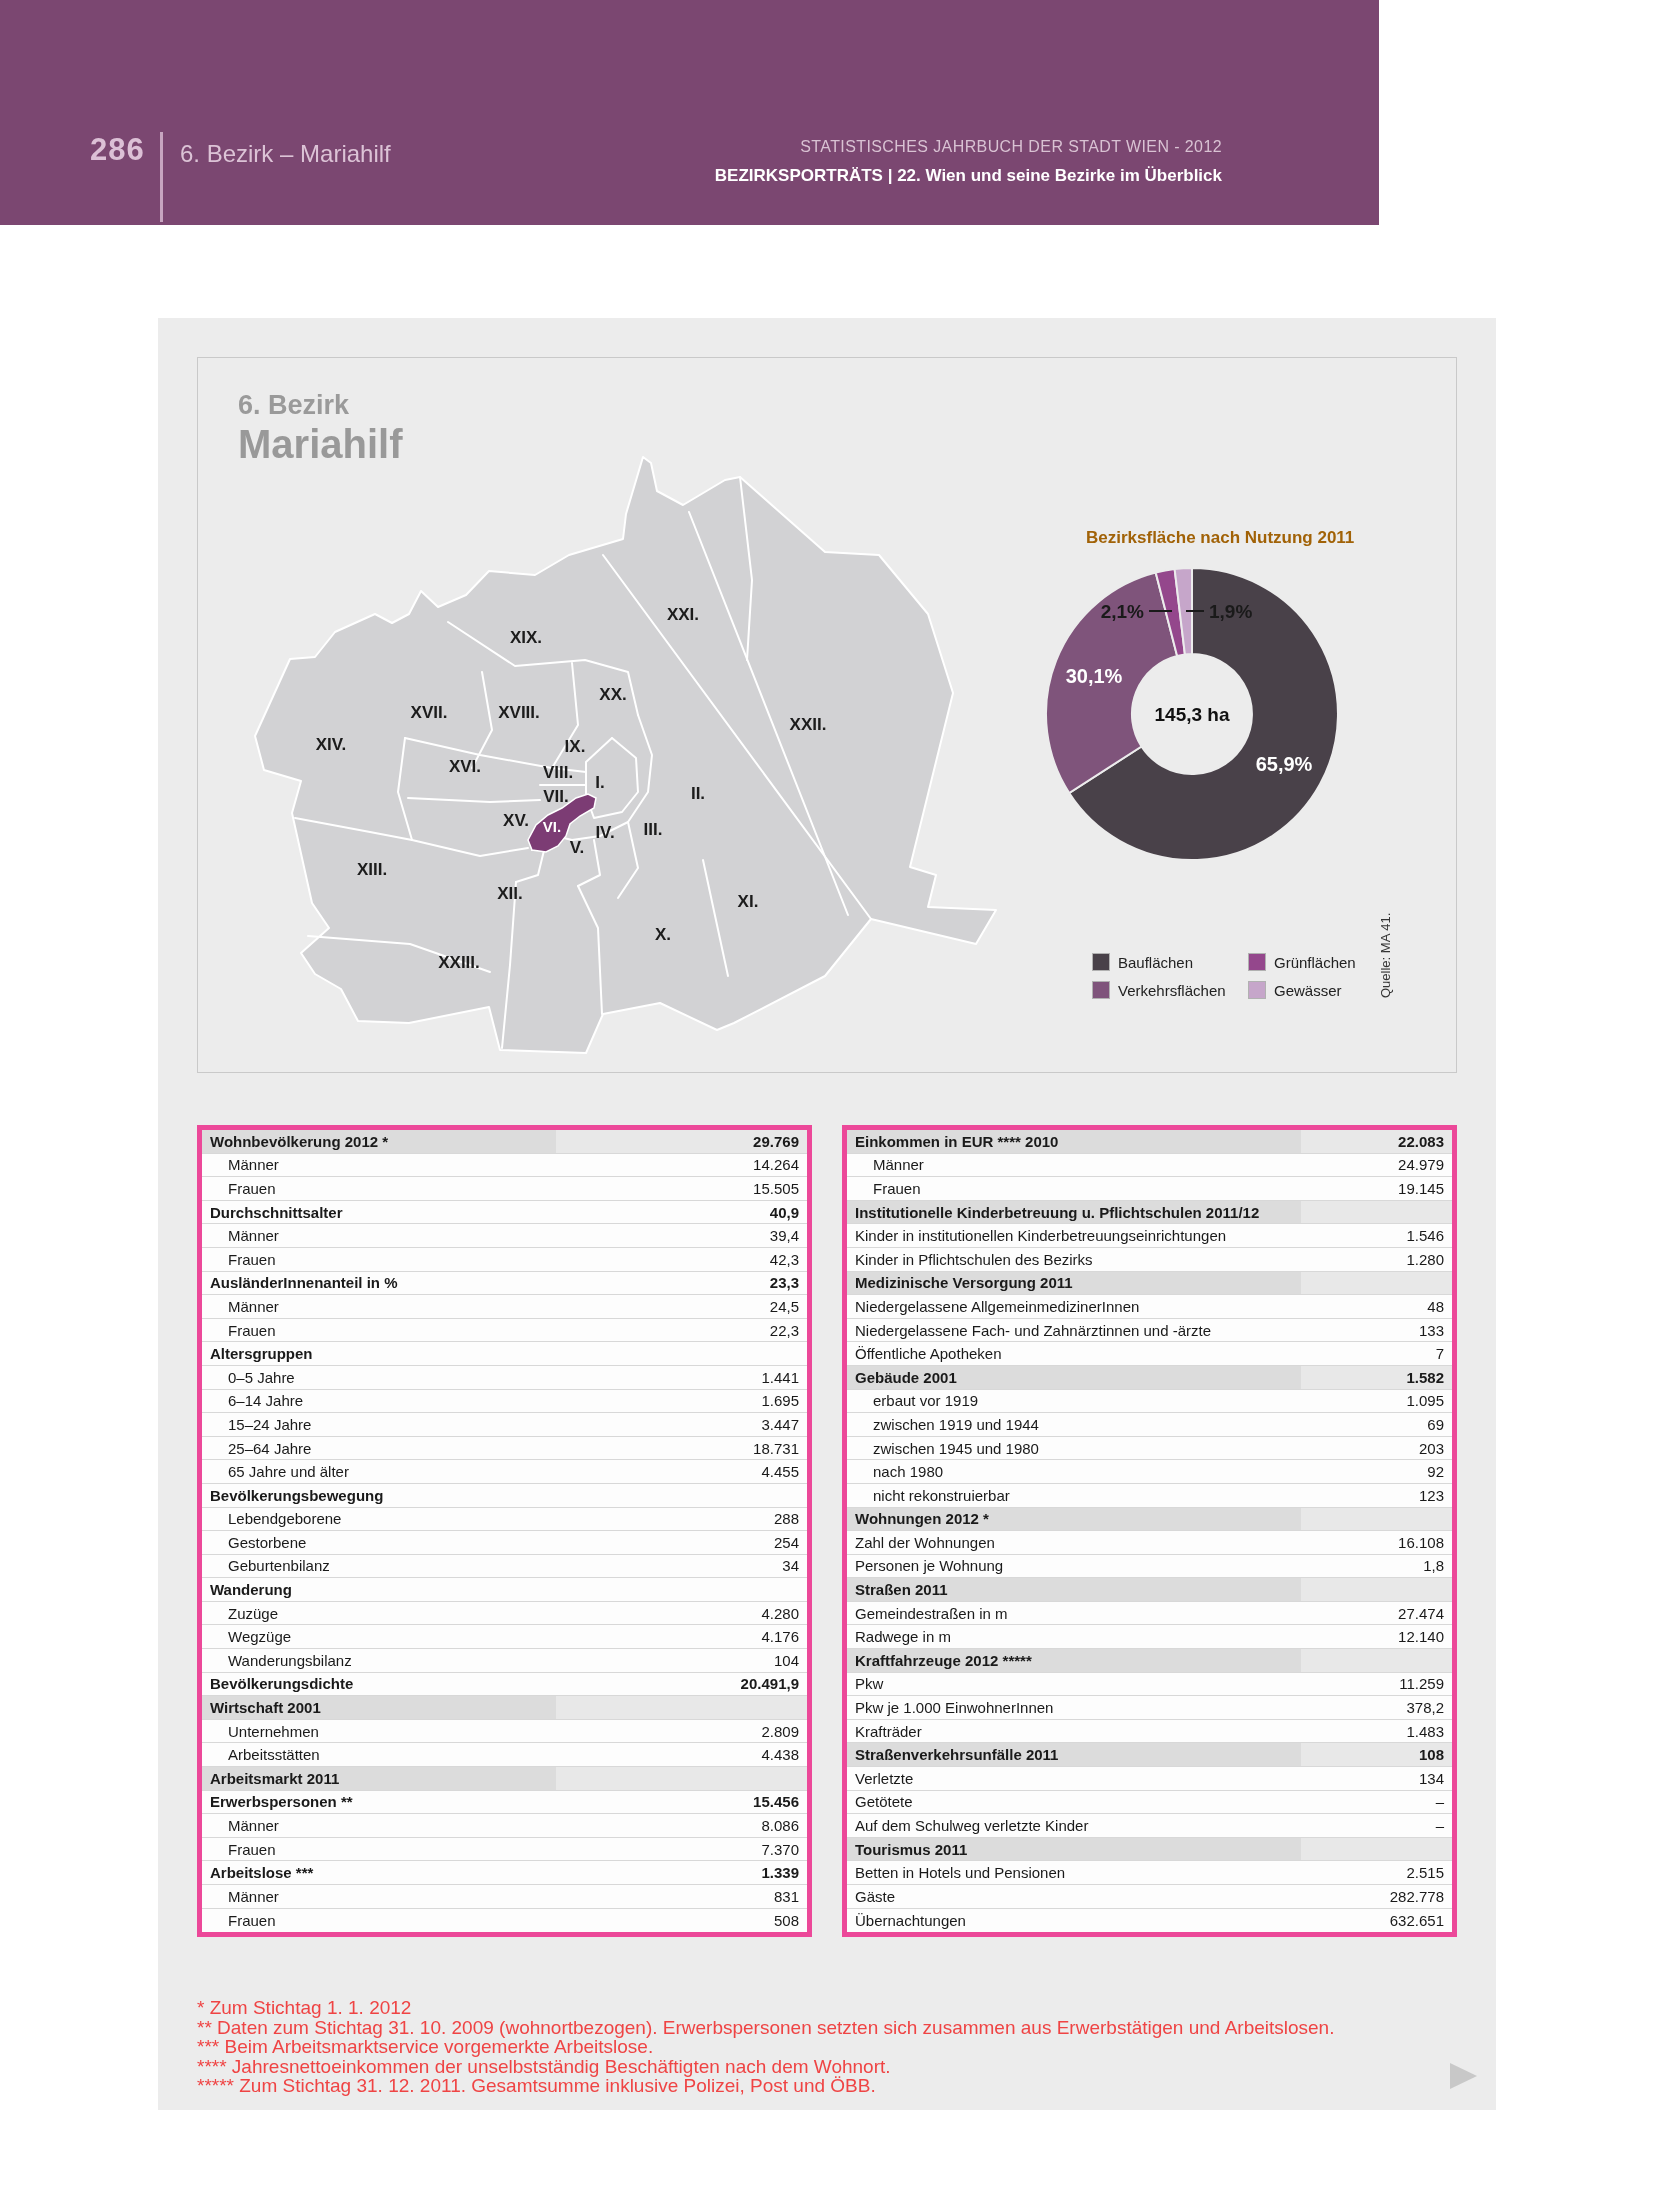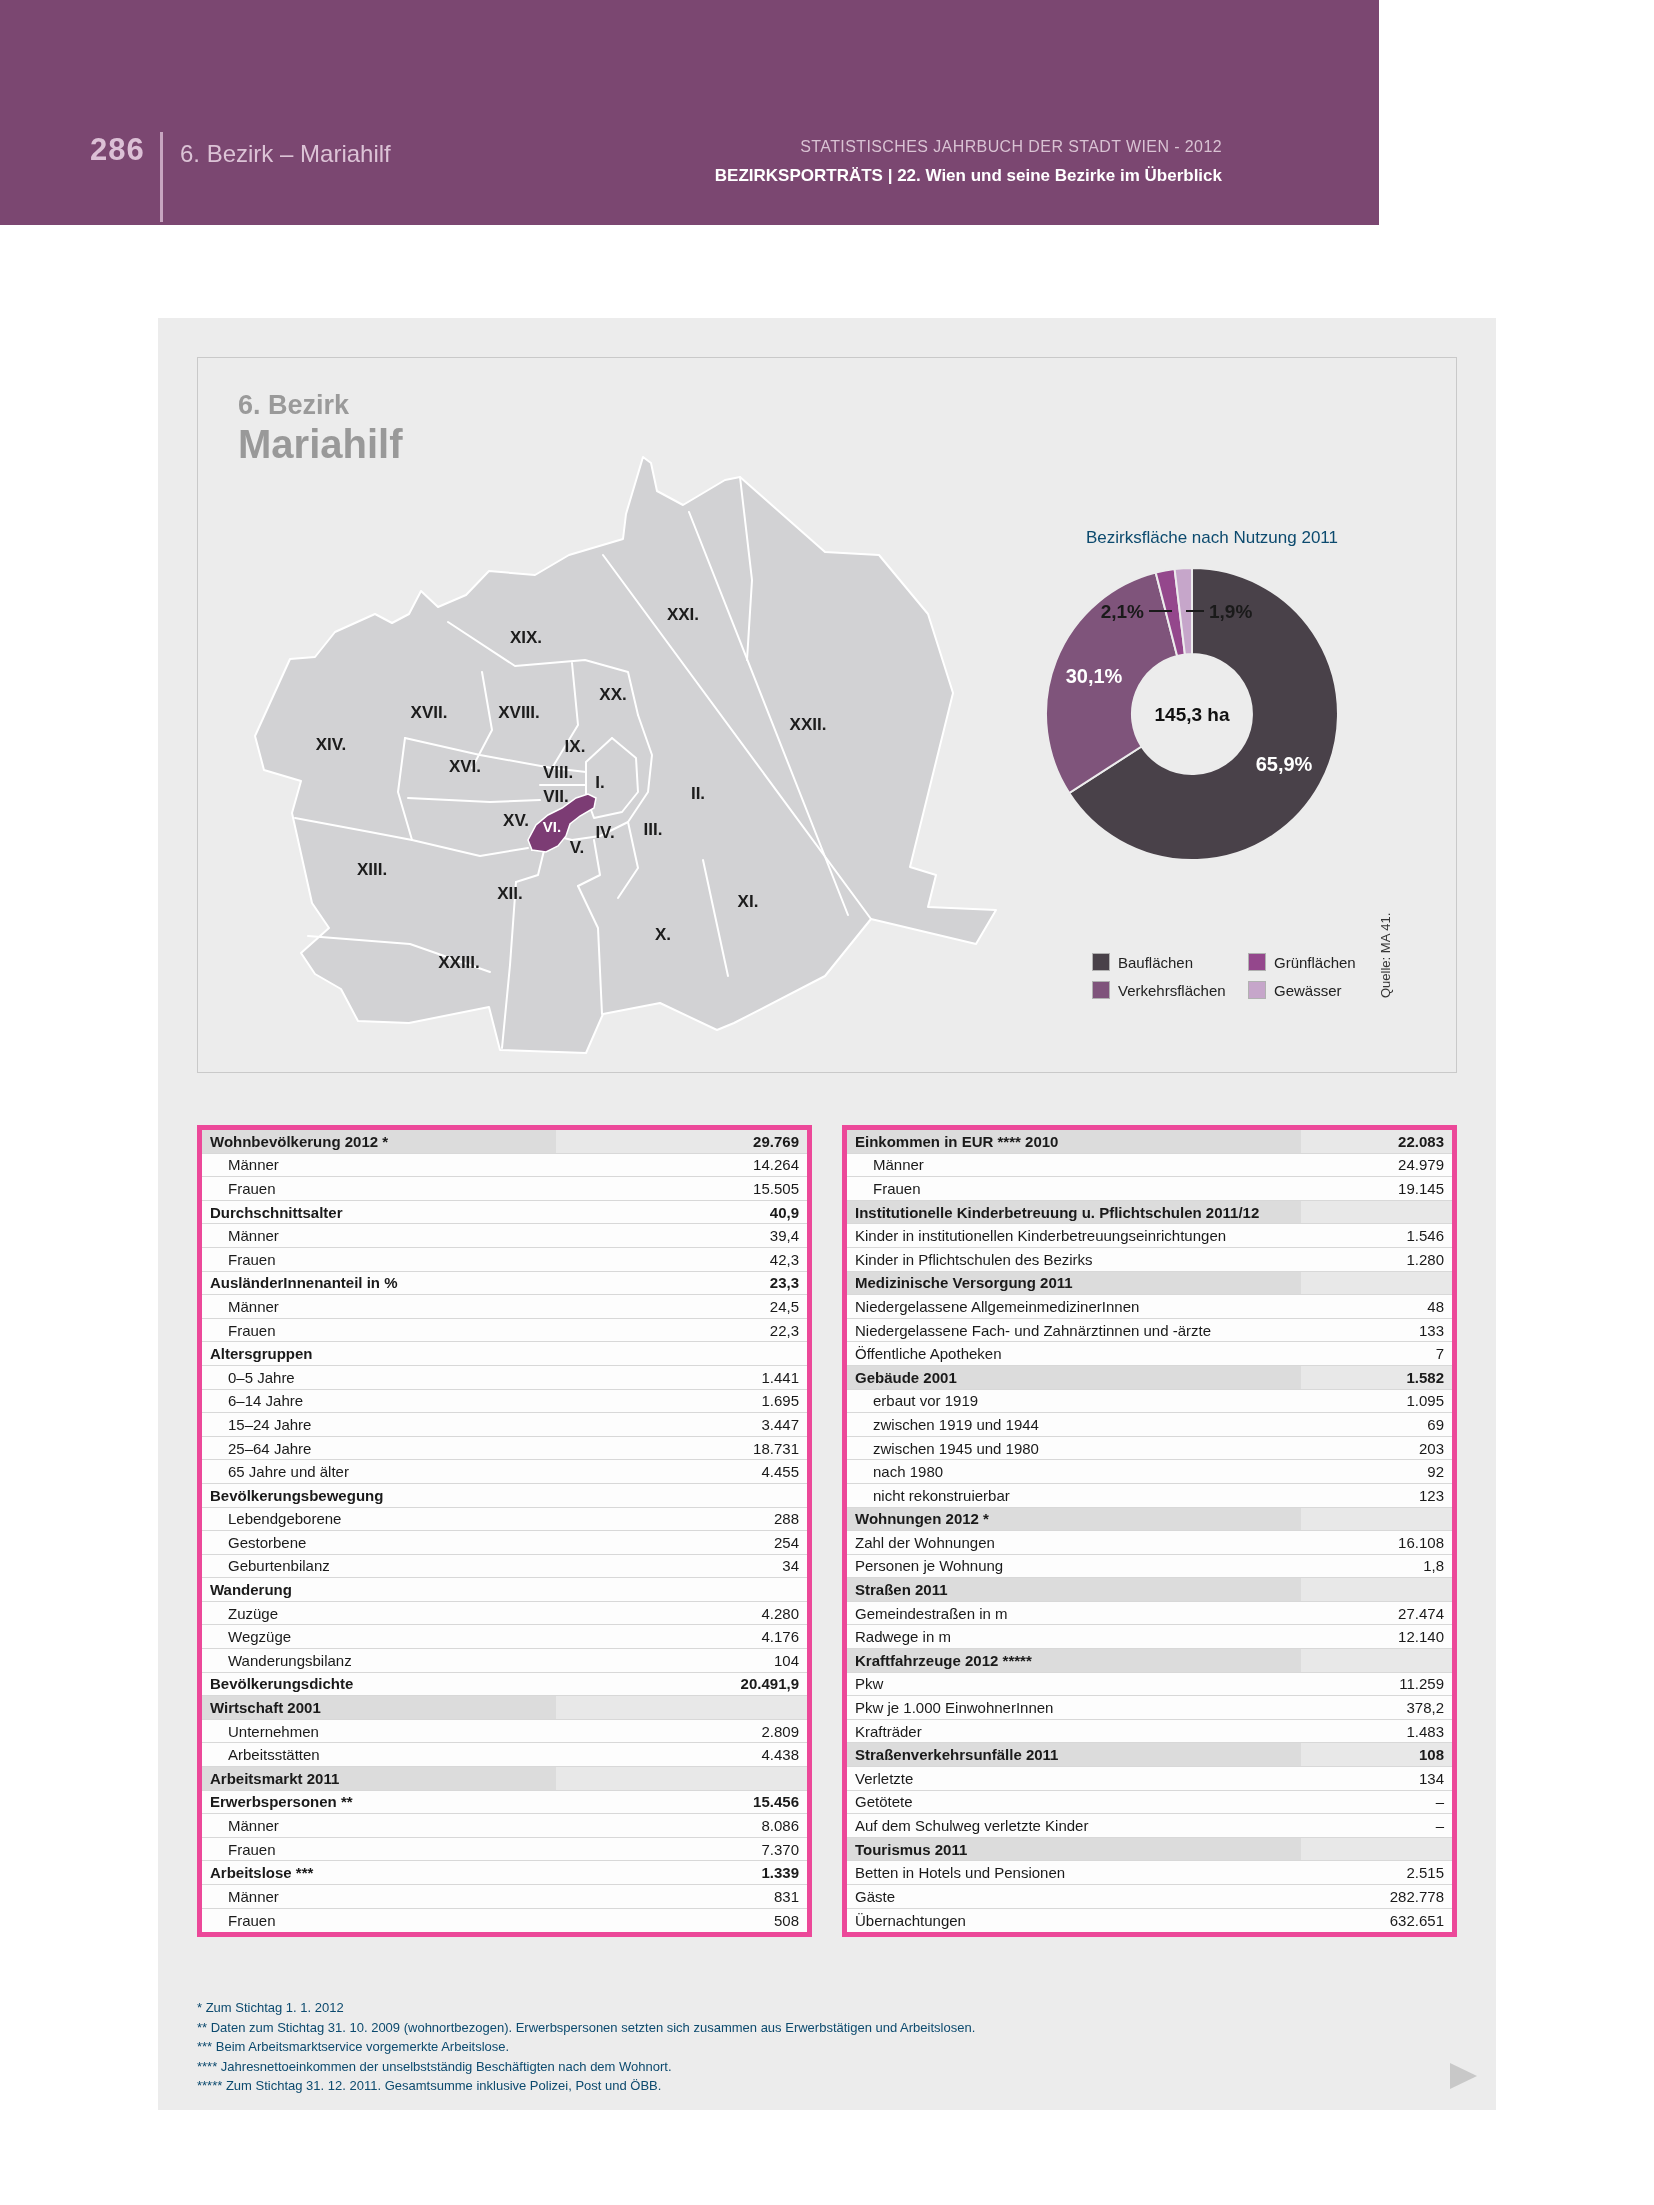--- a/index.html
+++ b/index.html
@@ -16,21 +16,21 @@
   .band-right2{position:absolute;right:157px;top:166px;font-size:17px;font-weight:bold;color:#ffffff;text-align:right;}
   
   .panel{position:absolute;left:158px;top:318px;width:1338px;height:1792px;background:#ececec;}
   .mapbox{position:absolute;left:197px;top:357px;width:1260px;height:716px;border:1px solid #c9c9c9;box-sizing:border-box;}
   .district-no{position:absolute;left:238px;top:390px;font-size:27px;font-weight:bold;color:#9a9a9a;}
   .district-name{position:absolute;left:238px;top:422px;font-size:40px;font-weight:bold;color:#999999;}
   .mapsvg{position:absolute;left:180px;top:420px;}
   .map-label{font-size:17px;font-weight:bold;fill:#1c1c1c;}
   .map-label-hl{font-size:15px;font-weight:bold;fill:#ffffff;}
   
-  .donut-title{position:absolute;left:1086px;top:528px;font-size:17px;font-weight:normal;color:#0c4a6e;}
+  .donut-title{position:absolute;left:1086px;top:528px;font-size:17px;font-weight:bold;color:#a16207;}
   .donutsvg{position:absolute;left:1032px;top:554px;}
   .pct-big{font-size:20px;font-weight:bold;fill:#ffffff;}
   .pct-small{font-size:19px;font-weight:bold;fill:#1a1a1a;}
   .center-lbl{font-size:19px;font-weight:bold;fill:#111;}
   .callout{stroke:#1a1a1a;stroke-width:2;}
   .legend{position:absolute;left:1066px;top:948px;width:330px;font-size:15px;color:#222;}
   .legend-col{position:absolute;top:0;}
   .legend-item{display:flex;align-items:center;height:28px;padding-left:27px;}
   .legend-swatch{width:16px;height:16px;margin-right:9px;outline:1px solid rgba(0,0,0,.25);}
   .source{position:absolute;left:1378px;top:898px;height:100px;font-size:13px;color:#333;
@@ -43,21 +43,21 @@
   .trow:last-child{border-bottom:none;}
   .tlabel{flex:1 1 auto;padding-left:8px;white-space:nowrap;overflow:hidden;}
   .tlabel.ind{padding-left:26px;}
   .tvalue{text-align:right;padding-right:8px;box-sizing:border-box;white-space:nowrap;}
   .tbl-left .tvalue{width:41.5%;}
   .tbl-right .tvalue{width:25%;}
   .trow.bold .tlabel,.trow.bold .tvalue,.trow.header .tlabel,.trow.header .tvalue{font-weight:bold;}
   .trow.header{background:#dcdcdc;}
   .trow.header .tvalue{background:#e8e8e8;height:100%;display:flex;align-items:center;justify-content:flex-end;}
   
-  .footnotes{position:absolute;left:197px;top:1998px;font-size:13px;color:#0c4a6e;line-height:19.5px;}
+  .footnotes{position:absolute;left:197px;top:1998px;font-size:19px;color:#ef4444;line-height:19.5px;}
   
   .next-arrow{position:absolute;left:1450px;top:2063px;width:0;height:0;
     border-top:13px solid transparent;border-bottom:13px solid transparent;border-left:27px solid #c8c8c8;}
 </style>
 </head>
 <body>
 
 <div class="band">
   <div class="page-num">286</div>
   <div class="band-vbar"></div>

